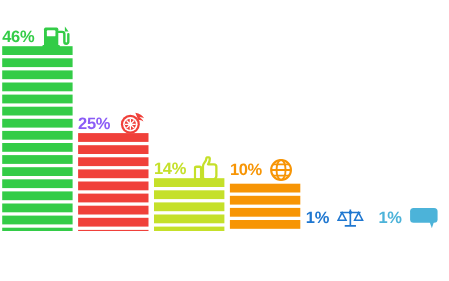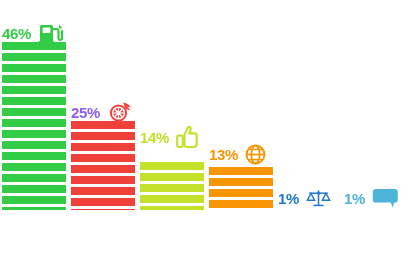--- a/index.html
+++ b/index.html
@@ -107,40 +107,40 @@
       <div class="stripe" style="height: 8px; margin-bottom: 3px; background: rgb(240, 64, 58);"></div>
       <div class="stripe" style="height: 8px; margin-bottom: 3px; background: rgb(240, 64, 58);"></div>
       <div class="stripe" style="height: 8px; margin-bottom: 3px; background: rgb(240, 64, 58);"></div>
       <div class="stripe" style="height: 8px; margin-bottom: 3px; background: rgb(240, 64, 58);"></div>
       <div class="stripe" style="height: 8px; margin-bottom: 3px; background: rgb(240, 64, 58);"></div>
       <div class="stripe" style="height: 8px; margin-bottom: 3px; background: rgb(240, 64, 58);"></div>
       <div class="stripe" style="height: 8px; margin-bottom: 3px; background: rgb(240, 64, 58);"></div>
       <div class="stripe" style="height: 8px; margin-bottom: 3px; background: rgb(251, 215, 213);"></div>
       <div class="stripe" style="height: 8px; margin-bottom: 3px; background: rgb(251, 215, 213);"></div>
     </div>
-    <div class="bar-label-row" style="left: 140px; top: 126px;">
+    <div class="bar-label-row" style="left: 140px; top: 142px;">
       <span class="bar-pct" style="color: rgb(197, 224, 42);">14%</span>
       <span class="bar-icon">
         <svg width="24" height="23" viewBox="0 0 24 23">
           <path d="M8.5 9.2 C8.5 6 11.6 5.2 11.6 1.8 a1.6 1.6 0 0 1 3.1 0.3 c0.2 2.4-0.9 4.2-1.5 5.3 h5.3 a2.2 2.2 0 0 1 2.2 2.2 v8.4 a3 3 0 0 1-3 3 H11 a3 3 0 0 1-2.5-1.3 z" fill="none" stroke="#c5e02a" stroke-width="2.1" stroke-linejoin="round"></path>
           <rect x="1.2" y="9.6" width="5.6" height="11.4" rx="1.4" fill="none" stroke="#c5e02a" stroke-width="2.1"></rect>
         </svg>
       </span>
     </div>
     <div class="stripes" style="left: 140px; width: 64px; top: 162px;">
       <div class="stripe" style="height: 8px; margin-bottom: 3px; background: rgb(197, 224, 42);"></div>
       <div class="stripe" style="height: 8px; margin-bottom: 3px; background: rgb(197, 224, 42);"></div>
       <div class="stripe" style="height: 8px; margin-bottom: 3px; background: rgb(197, 224, 42);"></div>
       <div class="stripe" style="height: 8px; margin-bottom: 3px; background: rgb(197, 224, 42);"></div>
       <div class="stripe" style="height: 8px; margin-bottom: 3px; background: rgb(197, 224, 42);"></div>
       <div class="stripe" style="height: 8px; margin-bottom: 3px; background: rgb(240, 247, 205);"></div>
       <div class="stripe" style="height: 8px; margin-bottom: 3px; background: rgb(240, 247, 205);"></div>
     </div>
     <div class="bar-label-row" style="left: 209px; top: 144px;">
-      <span class="bar-pct" style="color: rgb(247, 149, 5);">13%</span>
+      <span class="bar-pct" style="color: rgb(247, 149, 5);">10%</span>
       <span class="bar-icon">
         <svg width="21" height="21" viewBox="0 0 21 21">
           <circle cx="10.5" cy="10.5" r="9" fill="none" stroke="#f79505" stroke-width="1.9"></circle>
           <ellipse cx="10.5" cy="10.5" rx="4.1" ry="9" fill="none" stroke="#f79505" stroke-width="1.7"></ellipse>
           <line x1="1.5" y1="10.5" x2="19.5" y2="10.5" stroke="#f79505" stroke-width="1.7"></line>
           <line x1="3.1" y1="5.4" x2="17.9" y2="5.4" stroke="#f79505" stroke-width="1.5"></line>
           <line x1="3.1" y1="15.6" x2="17.9" y2="15.6" stroke="#f79505" stroke-width="1.5"></line>
         </svg>
       </span>
     </div>

